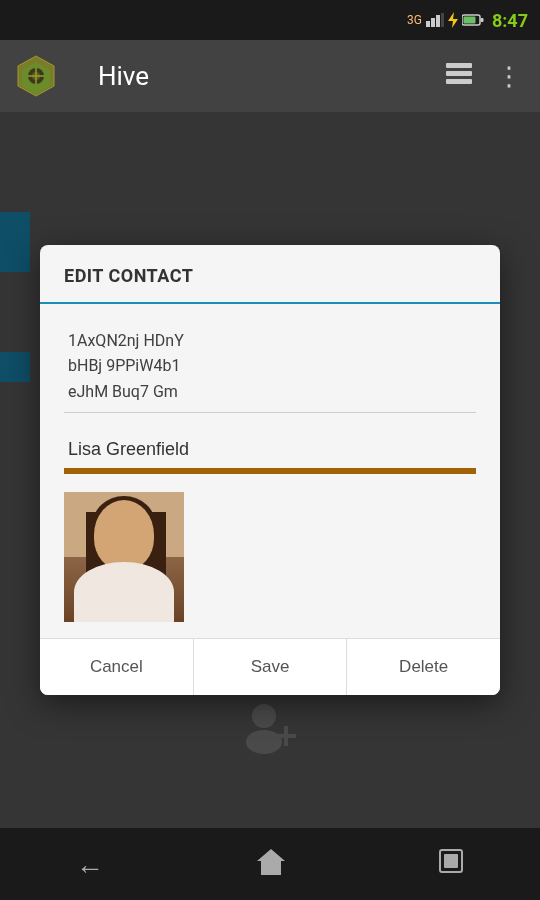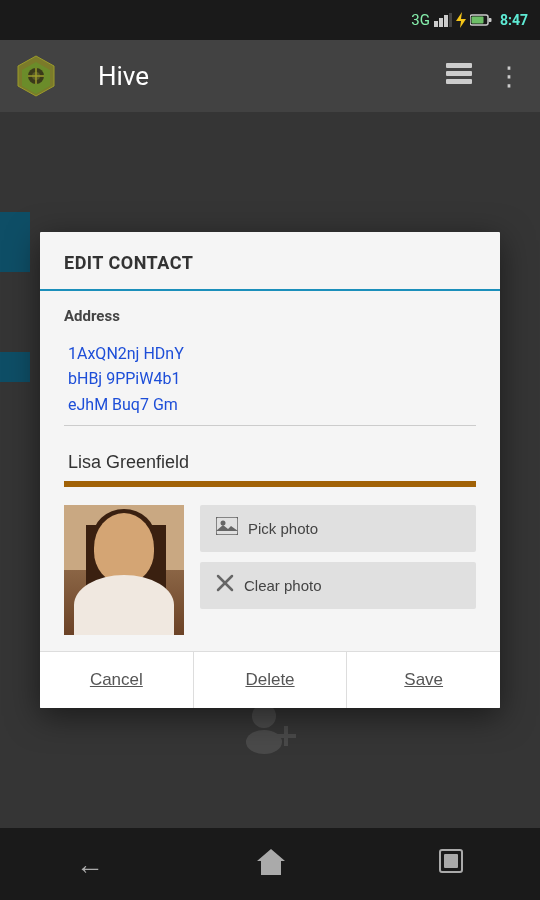--- a/index.html
+++ b/index.html
@@ -19,27 +19,27 @@
       height: 40px;
       background: #1a1a1a;
       display: flex;
       align-items: center;
       justify-content: flex-end;
       padding: 0 12px;
       gap: 6px;
     }
 
     .status-bar .signal-text {
-      color: #86efac;
-      font-size: 15px;
+      color: #fdba74;
+      font-size: 12px;
     }
 
     .status-bar .time {
-      color: #5eead4;
-      font-size: 14px;
+      color: #84cc16;
+      font-size: 18px;
       font-weight: bold;
       margin-left: 4px;
     }
 
     .status-icons {
       display: flex;
       align-items: center;
       gap: 4px;
     }
 
@@ -129,21 +129,21 @@
       background: rgba(0,0,0,0.45);
       display: flex;
       align-items: center;
       justify-content: center;
     }
 
     
     .dialog {
       background: #f5f5f5;
       width: 460px;
-      border-radius: 1px;
+      border-radius: 8px;
       overflow: hidden;
       box-shadow: 0 8px 32px rgba(0,0,0,0.5);
     }
 
     .dialog-title {
       padding: 20px 24px 16px;
       font-size: 18px;
       font-weight: bold;
       color: #333;
       letter-spacing: 0.5px;
@@ -156,21 +156,21 @@
 
     .field-label {
       font-size: 15px;
       font-weight: bold;
       color: #444;
       margin-bottom: 8px;
     }
 
     .field-value {
       font-size: 16px;
-      color: #1d4ed8;
+      color: #404040;
       padding: 8px 4px;
       border-bottom: 1px solid #ccc;
       margin-bottom: 18px;
       line-height: 1.6;
     }
 
     .field-input {
       width: 100%;
       font-size: 18px;
       color: #333;
@@ -295,21 +295,20 @@
     .dialog-action-btn {
       flex: 1;
       padding: 18px 0;
       text-align: center;
       font-size: 17px;
       color: #555;
       border: none;
       background: white;
       cursor: pointer;
       border-right: 1px solid #ddd;
-      text-decoration: underline;
     }
 
     .dialog-action-btn:last-child {
       border-right: none;
     }
 
     
     .nav-bar {
       position: absolute;
       bottom: 0;
@@ -392,70 +391,47 @@
   </div>
 </div>
 
 <div class="overlay">
 
   <div class="dialog">
     <div class="dialog-title">EDIT CONTACT</div>
 
     <div class="dialog-body">
       
-      <div class="field-label">Address</div>
       <div class="field-value">
         1AxQN2nj HDnY<br>bHBj 9PPiW4b1<br>eJhM Buq7 Gm
       </div>
 
       
       <input class="field-input" type="text" value="Lisa Greenfield" style="">
 
       
       <div class="photo-section">
         <div class="photo-preview">
 
           <div class="photo-person">
             <div class="person-hair"></div>
             <div class="person-hair-long"></div>
             <div class="person-hair-long-right"></div>
             <div class="person-face"></div>
             <div class="person-body"></div>
           </div>
         </div>
 
-        <div class="photo-buttons">
-          <button class="photo-btn">
-            <span class="photo-btn-icon">
-              <svg width="22" height="18" viewBox="0 0 22 18" fill="#666">
-                <rect x="0" y="0" width="22" height="18" rx="2" fill="none" stroke="#666" stroke-width="1.5"></rect>
-                <circle cx="7" cy="6" r="2.5" fill="#666"></circle>
-                <polyline points="0,14 7,8 12,12 15,9 22,14" fill="#666" stroke="none"></polyline>
-              </svg>
-            </span>
-            <span>Pick photo</span>
-          </button>
-
-          <button class="photo-btn">
-            <span class="photo-btn-icon">
-              <svg width="18" height="18" viewBox="0 0 18 18" fill="#666">
-                <line x1="2" y1="2" x2="16" y2="16" stroke="#666" stroke-width="2.5" stroke-linecap="round"></line>
-                <line x1="16" y1="2" x2="2" y2="16" stroke="#666" stroke-width="2.5" stroke-linecap="round"></line>
-              </svg>
-            </span>
-            <span>Clear photo</span>
-          </button>
-        </div>
       </div>
     </div>
 
     <div class="dialog-actions">
       <button class="dialog-action-btn">Cancel</button>
+      <button class="dialog-action-btn">Save</button>
       <button class="dialog-action-btn">Delete</button>
-      <button class="dialog-action-btn">Save</button>
     </div>
   </div>
 </div>
 
 <div class="nav-bar">
   <span class="nav-icon">←</span>
   <span class="nav-icon">
     <svg width="32" height="28" viewBox="0 0 32 28" fill="#aaa">
       <polygon points="16,2 2,14 6,14 6,28 26,28 26,14 30,14"></polygon>
     </svg>

